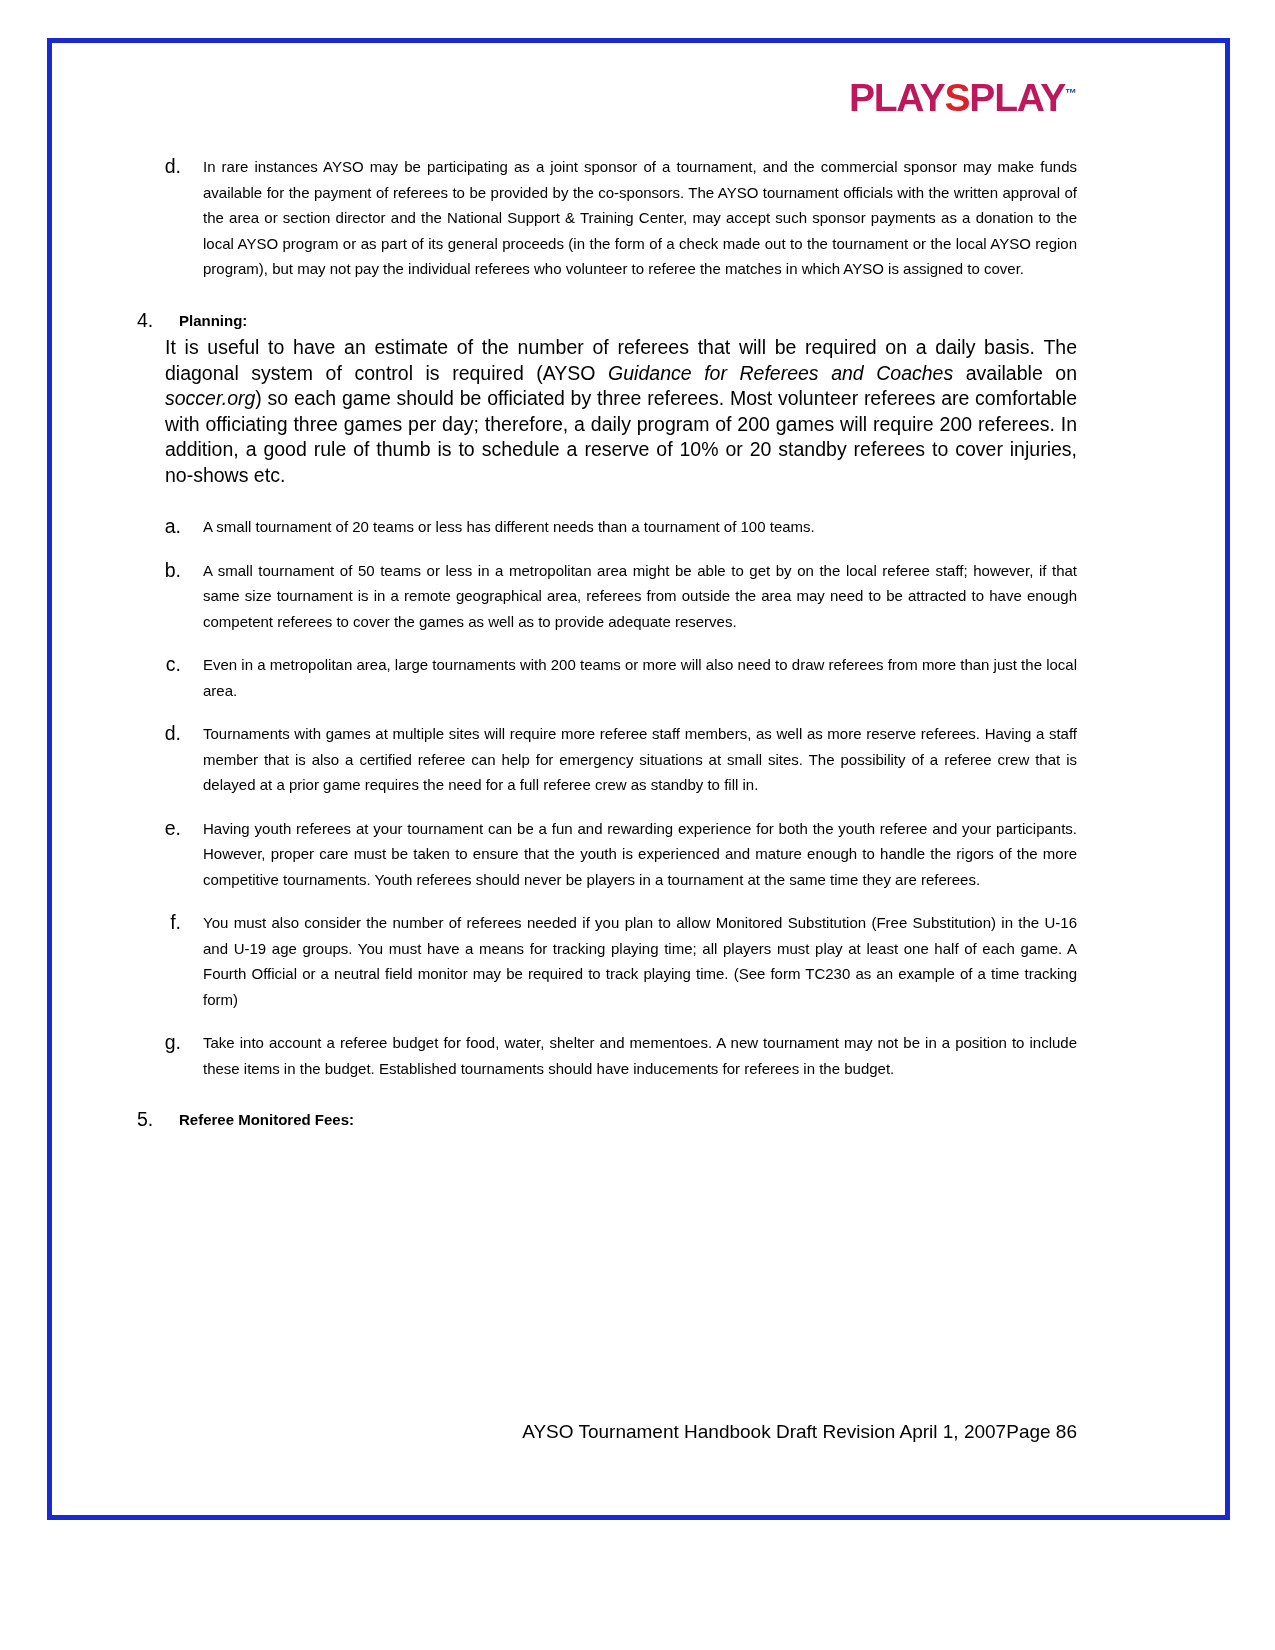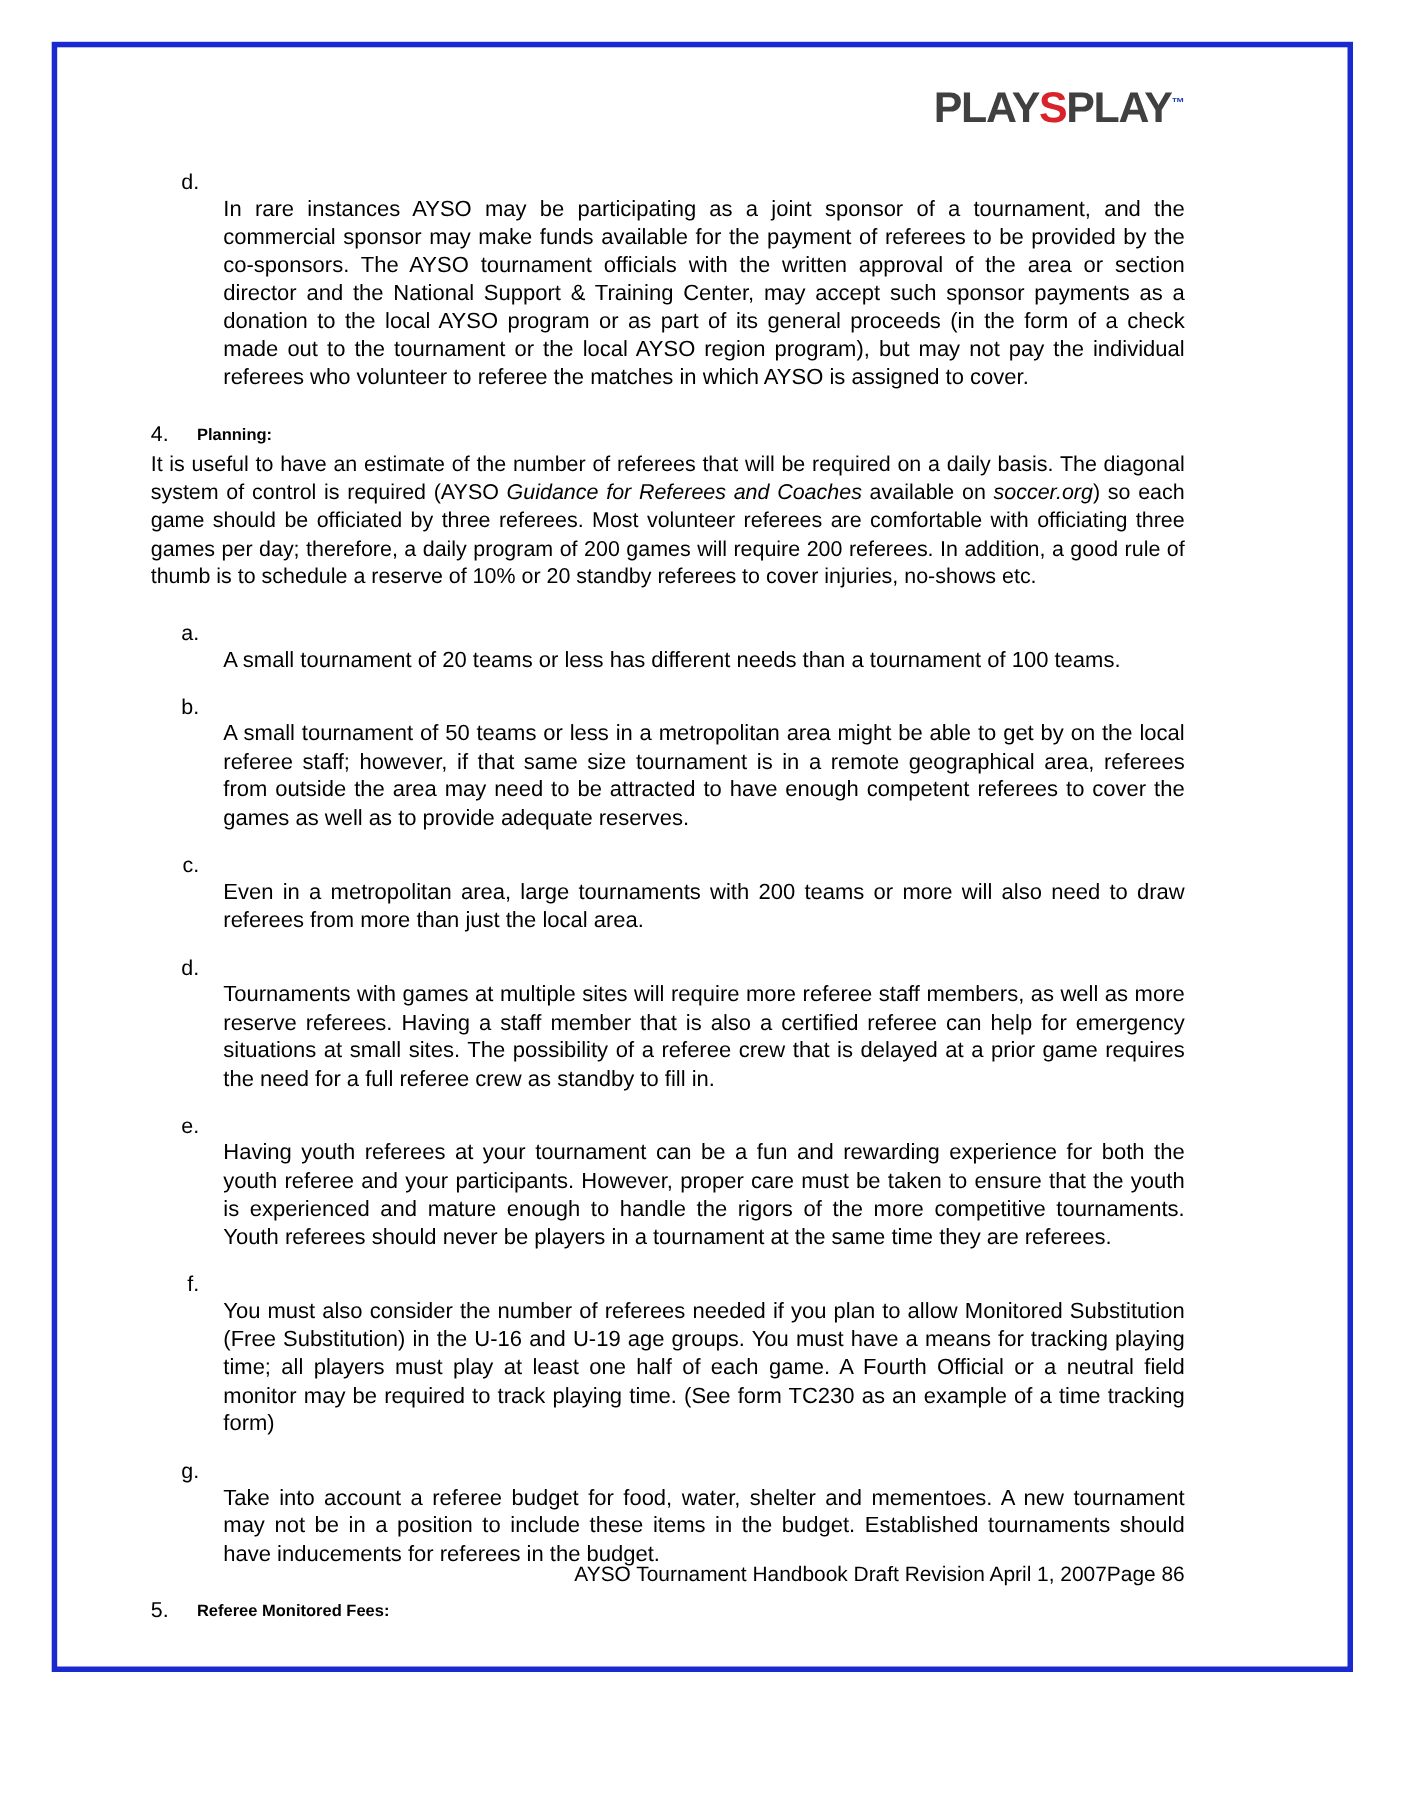--- a/index.html
+++ b/index.html
@@ -41,21 +41,21 @@
     height: 46px;
   }
   .logo {
     display: inline-block;
     font-family: "Liberation Sans", sans-serif;
     font-weight: bold;
     font-size: 39px;
     letter-spacing: -1.2px;
     line-height: 46px;
   }
-  .logo .blue { color: #404040; }
+  .logo .blue { color: #be185d; }
   .logo .red  { color: #d8232a; }
   .logo .tm {
     font-size: 12px;
     vertical-align: super;
     color: #1b3ea8;
     letter-spacing: 0;
   }
 
   
   .item {
@@ -66,24 +66,23 @@
     width: 66px;
     flex: 0 0 66px;
     font-size: 19.5px;
     line-height: 25.5px;
     text-align: right;
     padding-right: 22px;
     box-sizing: border-box;
   }
   .item-body {
     flex: 1 1 auto;
-    font-size: 20px;
+    font-size: 15px;
     line-height: 25.5px;
     text-align: justify;
-    margin-top: 24px;
   }
 
   
   .num-head {
     display: flex;
     margin-top: 26px;
     margin-bottom: 2px;
   }
   .num-head .n {
     width: 42px;
@@ -94,20 +93,21 @@
   .num-head .t {
     font-size: 15px;
     line-height: 25.5px;
     font-weight: bold;
   }
   .body-block {
     font-size: 19.5px;
     line-height: 25.5px;
     text-align: justify;
     margin-bottom: 26px;
+    margin-left: 28px;
   }
   .body-block em { font-style: italic; }
 
   .sublist { margin-top: 4px; }
 
   .footer {
     position: absolute;
     left: 137px;
     top: 1420px;
     width: 940px;

